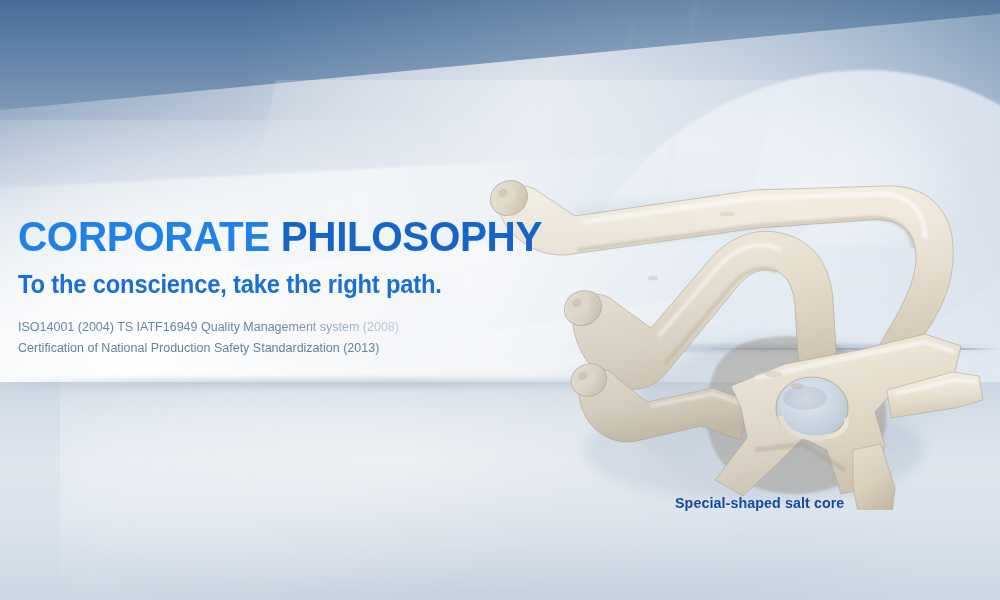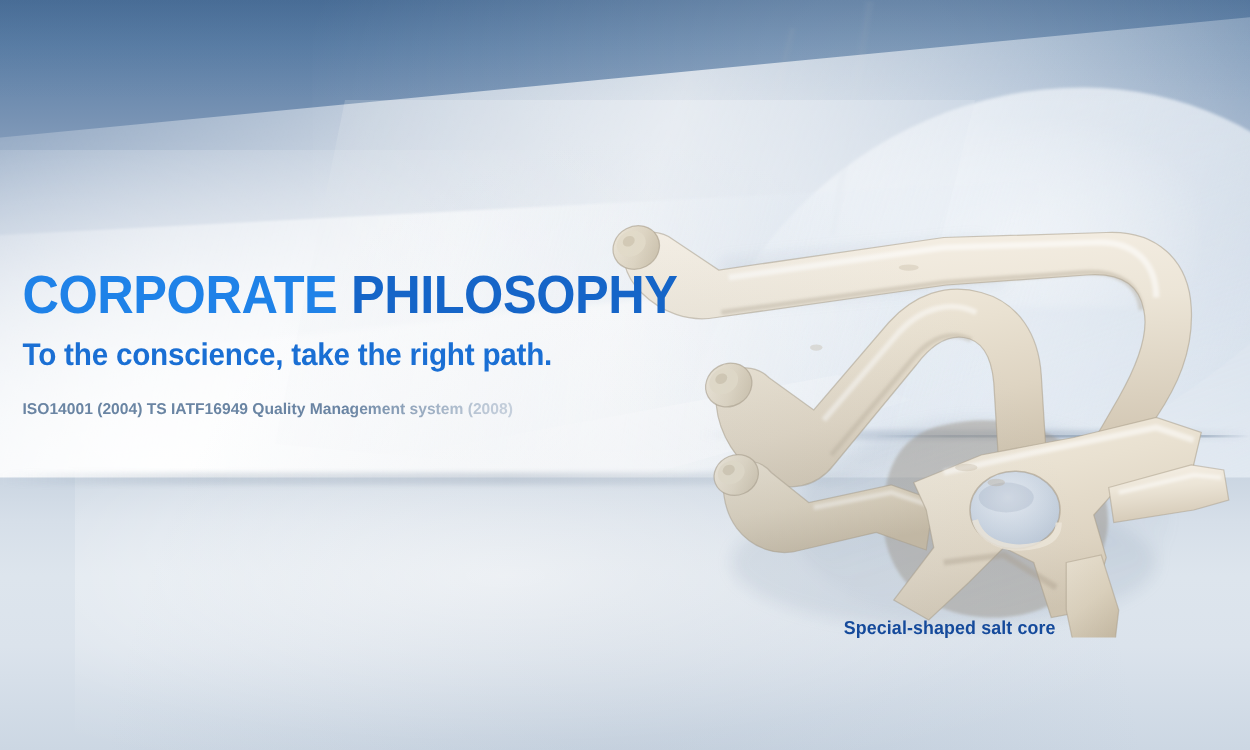--- a/index.html
+++ b/index.html
@@ -225,21 +225,21 @@
   #subhead{
     margin:14px 0 0 0;
     font-size:25px;font-weight:bold;line-height:1;
     color:#1a6fd4;letter-spacing:-0.2px;
     transform:scaleX(0.95);transform-origin:left center;
     white-space:nowrap;
   }
 
   #cert-list{
     margin:20px 0 0 0;padding:0;list-style:none;
-    font-size:12.5px;line-height:21px;font-weight:bold;
+    font-size:12.5px;line-height:21px;font-weight:normal;
     white-space:nowrap;
   }
   #cert-list li{position:relative;}
   
   .fade1{
     color:#5e7b9c;
     -webkit-mask-image:linear-gradient(to right,#000 0%,#000 46%,rgba(0,0,0,0.45) 64%,rgba(0,0,0,0.14) 80%,rgba(0,0,0,0.05) 100%);
             mask-image:linear-gradient(to right,#000 0%,#000 46%,rgba(0,0,0,0.45) 64%,rgba(0,0,0,0.14) 80%,rgba(0,0,0,0.05) 100%);
     opacity:0.92;
   }
@@ -456,18 +456,19 @@
 
   <div class="layer" id="bg-vignette"></div>
 
   <div id="text-block">
     <div id="headline"><span class="w1">CORPORATE</span> <span class="w2">PHILOSOPHY</span></div>
 
     <div id="subhead">To the conscience, take the right path.</div>
 
     <ul id="cert-list">
       <li class="fade1">ISO14001 (2004)  TS IATF16949 Quality Management system (2008)</li>
+      <li class="fade3">Certification of National Production Safety Standardization (2013)</li>
     </ul>
   </div>
 
   <div id="caption">Special-shaped salt core</div>
 
 </div>
 
 </body></html>

